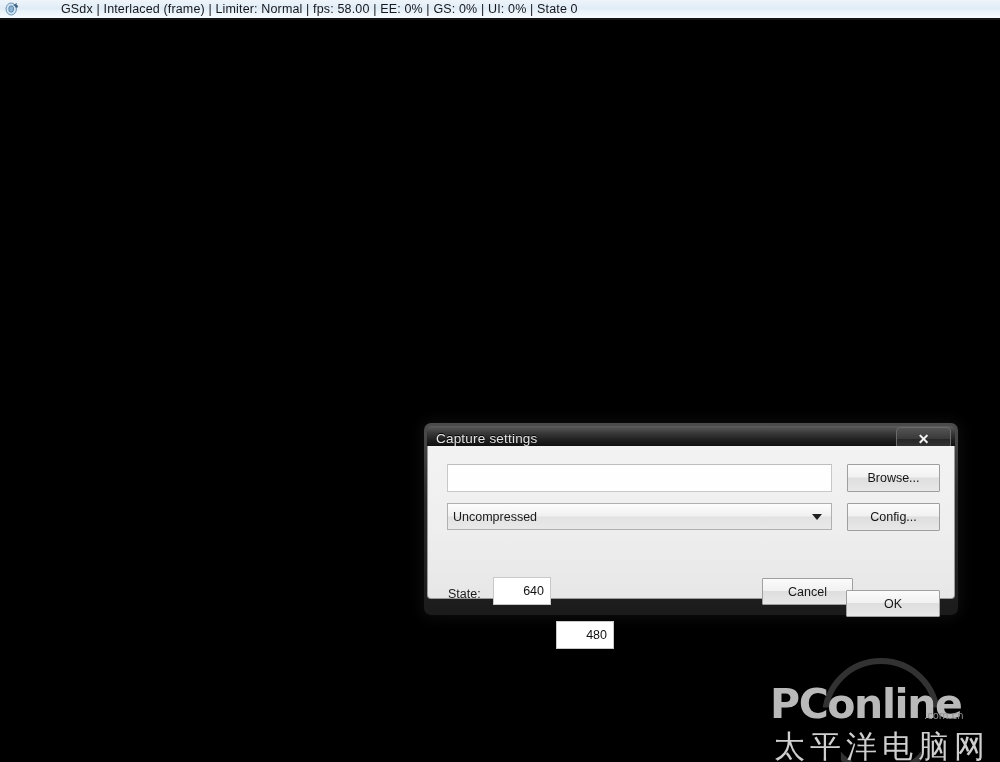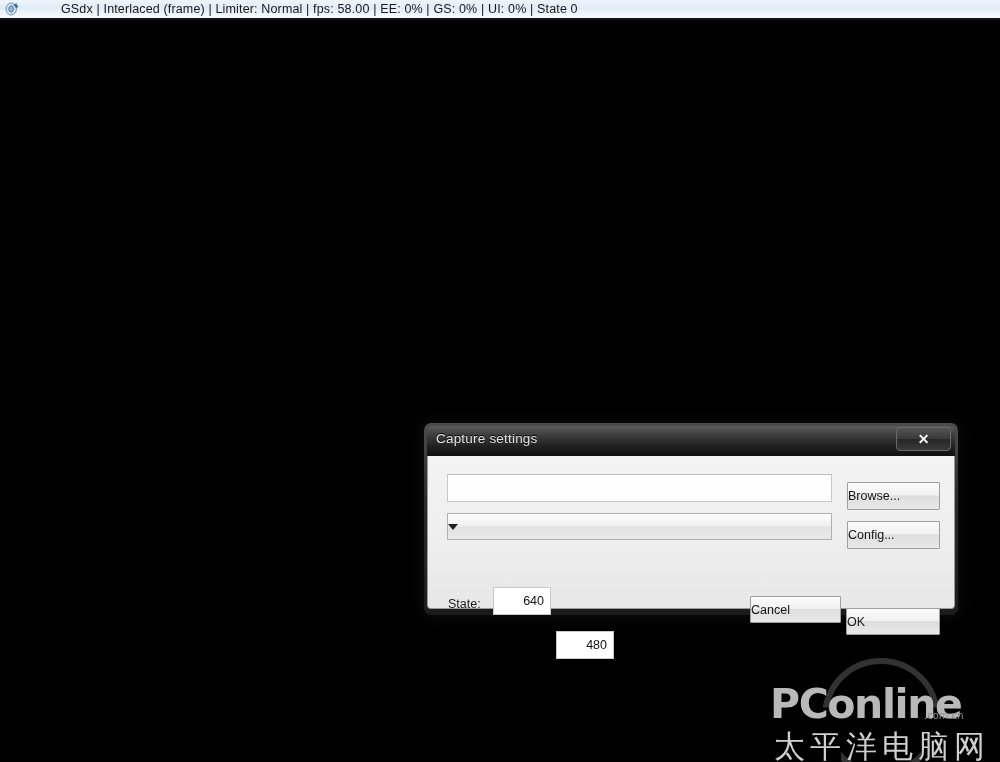--- a/index.html
+++ b/index.html
@@ -114,21 +114,21 @@
     width: 534px;
     height: 192px;
     border-radius: 7px;
     background: linear-gradient(to bottom, #4c4c4c 0%, #2b2b2b 40%, #1b1b1b 100%);
     box-shadow: 0 0 14px 3px rgba(255,255,255,0.05);
     box-sizing: border-box;
     padding: 3px;
   }
   #dialog-titlebar {
     position: relative;
-    height: 30px;
+    height: 20px;
     border-radius: 5px 5px 0 0;
     background: linear-gradient(to bottom, #5d5d5d 0%, #3d3d3d 30%, #1e1e1e 72%, #101010 100%);
     overflow: hidden;
   }
   #dialog-title-text {
     position: absolute;
     left: 9px;
     top: 5px;
     font-size: 13.5px;
     color: #e3e3e3;
@@ -252,46 +252,45 @@
     text-align: right;
     padding-right: 6px;
     outline: none;
     font-family: "Liberation Sans", sans-serif;
   }
   #size-width-input { left: 65px; }
   #size-height-input { left: 128px; margin-top: 44px; }
 
   #cancel-button {
     position: absolute;
-    left: 322px;
+    left: 334px;
     top: 132px;
     width: 91px;
     height: 27px;
   }
   #ok-button {
     position: absolute;
     left: 418px;
     top: 144px;
     width: 94px;
     height: 27px;
   }
 
   .win-button {
     background: linear-gradient(to bottom, #fbfbfb 0%, #f1f1f1 46%, #dedede 50%, #e8e8e8 100%);
     border: 1px solid #9f9f9f;
     box-sizing: border-box;
     display: flex;
     align-items: center;
-    justify-content: flex-start;
+    justify-content: center;
     font-size: 12.5px;
     color: #151515;
     cursor: pointer;
     font-family: "Liberation Sans", sans-serif;
     border-radius: 1px;
-    margin-top: 8px;
   }
 </style>
 </head>
 <body>
 
 <div id="app-titlebar">
   <span id="app-icon">
     <svg width="16" height="16" viewBox="0 0 16 16" aria-hidden="true">
       <ellipse cx="7.2" cy="8" rx="5.2" ry="6" fill="#cfe3f2" stroke="#6d93b5" stroke-width="1"></ellipse>
       <ellipse cx="7.2" cy="8" rx="2.4" ry="3.2" fill="#8fb6d6" stroke="#4a7699" stroke-width="0.8"></ellipse>
@@ -322,20 +321,21 @@
 
     <div id="dialog-body">
 
       <input id="path-input" type="text" value="" style="">
 
       <div id="browse-button" class="win-button">
         <span>Browse...</span>
       </div>
 
       <div id="codec-select">
+        <span class="codec-value">Uncompressed</span>
         <span class="caret"></span>
       </div>
 
       <div id="config-button" class="win-button">
         <span>Config...</span>
       </div>
 
       <span id="size-label">State:</span>
 
       <input id="size-width-input" class="size-field" type="text" value="640" style="">

